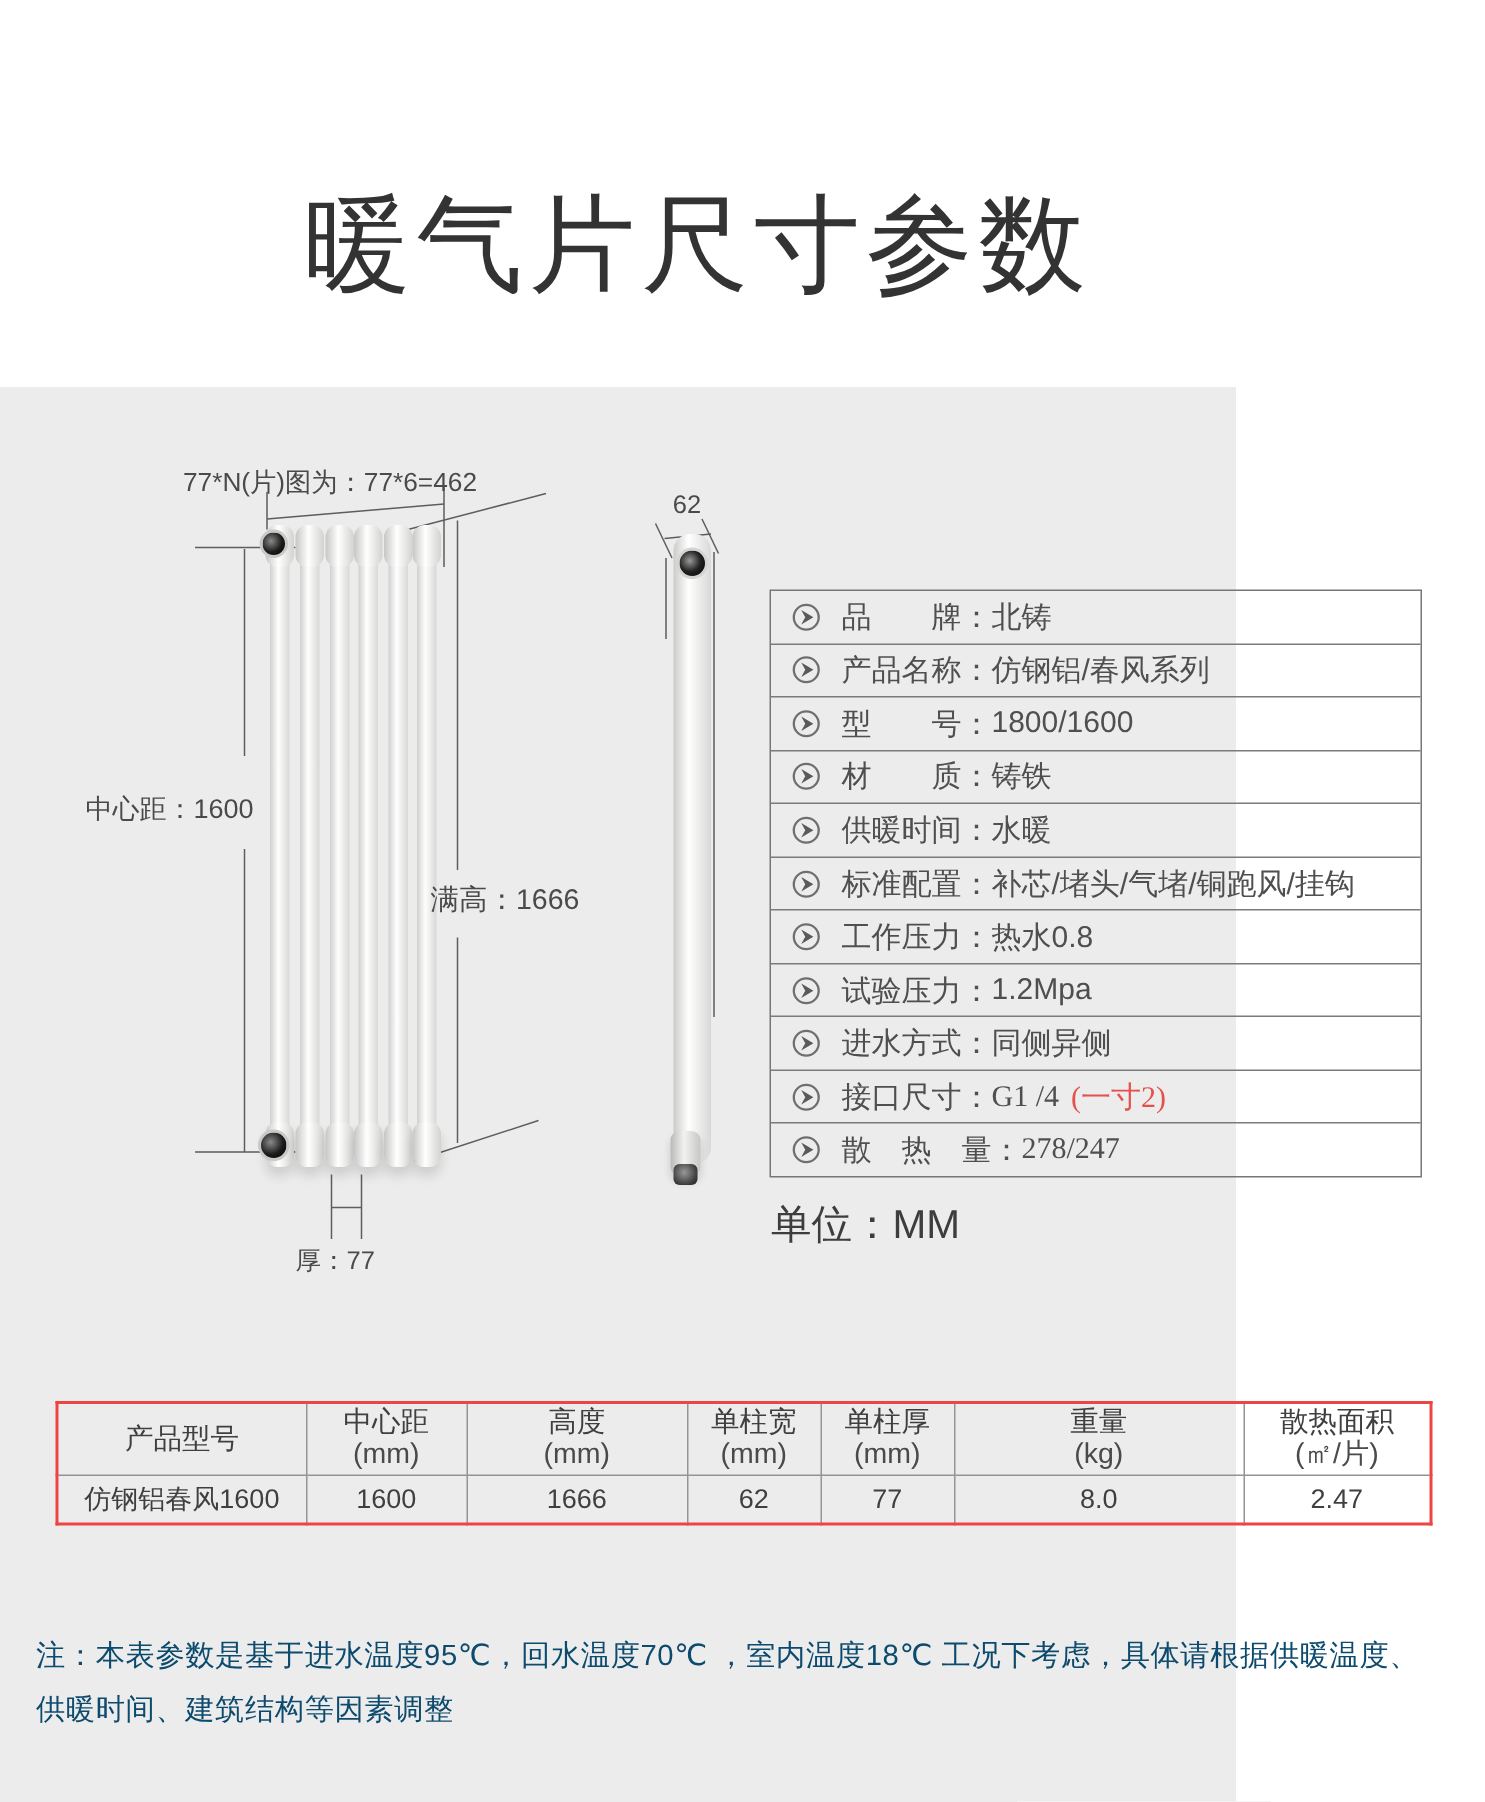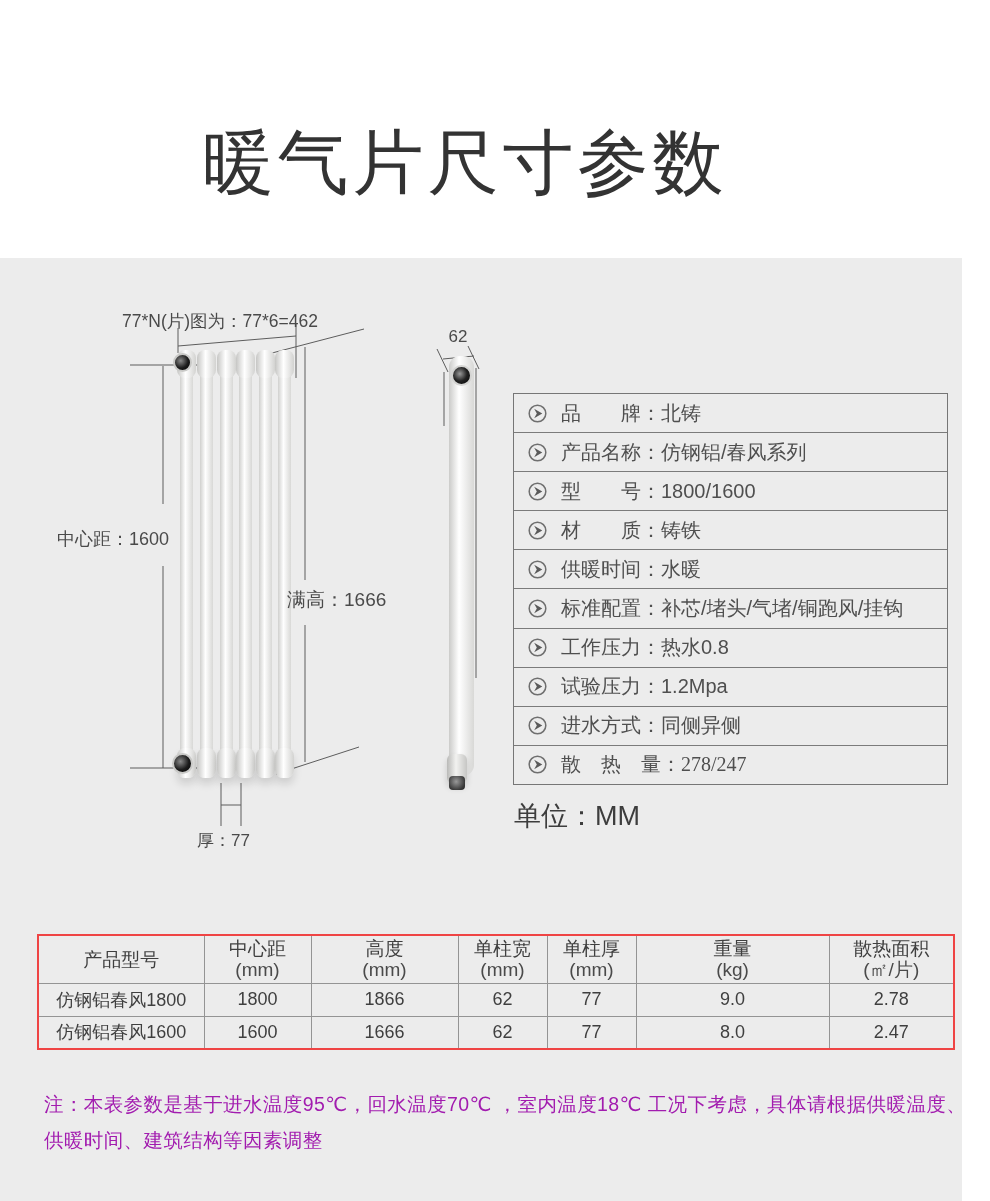--- a/index.html
+++ b/index.html
@@ -6,21 +6,21 @@
   html,body { width:990px; }
   body {
     height:1201px; background:#ffffff; position:relative; overflow:hidden;
     font-family:"Liberation Sans","DejaVu Sans",sans-serif; color:#4a4a4a;
   }
   .header-band { position:absolute; left:0; top:0; width:990px; height:258px; background:#fff; }
   .page-title {
     position:absolute; left:0; top:116px; width:930px; text-align:center;
     font-size:71px; letter-spacing:4px; color:#333; font-weight:400; white-space:nowrap;
   }
-  .gray-section { position:absolute; left:0; top:258px; width:962px; height:943px; background:#ececec; }
+  .gray-section { position:absolute; left:0; top:258px; width:824px; height:943px; background:#ececec; }
 
   
   .dims-svg { position:absolute; left:0; top:0; width:990px; height:642px; }
   .dims-svg line, .dims-svg polyline { stroke:#5d5d5d; stroke-width:1; }
 
   .front-rad { position:absolute; left:177px; top:92px; width:120px; height:430px; }
   .cap {
     position:absolute; width:19px; height:28px; border-radius:8px;
     background:linear-gradient(90deg,#c6c6c4,#ffffff 45%,#d2d2d0);
   }
@@ -89,22 +89,22 @@
   .data-table th, .data-table td {
     border:1px solid #949494; text-align:center; vertical-align:middle;
     font-weight:400; color:#3f3f3f;
   }
   .data-table th { height:46px; font-size:19px; line-height:1.12; padding:2px 0; }
   .data-table th .unit { font-size:19px; color:#4a4a4a; }
   .data-table td { height:33px; font-size:18px; }
 
   
   .red-note {
-    position:absolute; left:44px; top:828px; width:929px;
-    font-size:19.5px; line-height:36px; color:#a21caf; letter-spacing:0.4px;
+    position:absolute; left:24px; top:828px; width:929px;
+    font-size:19.5px; line-height:36px; color:#0c4a6e; letter-spacing:0.4px;
   }
 </style>
 </head>
 <body>
 
 <div class="header-band">
   <div class="page-title">暖气片尺寸参数</div>
 </div>
 
 <div class="gray-section">
@@ -237,20 +237,29 @@
       <span class="spec-lbl">试验压力：</span>
         <span class="spec-val">1.2Mpa</span>
     </div>
     <div class="spec-row">
       <svg class="spec-icon" viewBox="0 0 22 22">
           <circle cx="11" cy="11" r="8.7" fill="none" stroke="#6f6f6f" stroke-width="1.6"></circle>
           <path d="M7.5 6 L16 11 L7.5 16 L10.3 11 Z" fill="#5a5a5a"></path>
         </svg>
       <span class="spec-lbl">进水方式：</span>
         <span class="spec-val">同侧异侧</span>
+    </div>
+    <div class="spec-row">
+      <svg class="spec-icon" viewBox="0 0 22 22">
+          <circle cx="11" cy="11" r="8.7" fill="none" stroke="#6f6f6f" stroke-width="1.6"></circle>
+          <path d="M7.5 6 L16 11 L7.5 16 L10.3 11 Z" fill="#5a5a5a"></path>
+        </svg>
+      <span class="spec-lbl">接口尺寸：</span>
+        <span class="spec-val serif">G1 /4</span>
+        <span class="spec-note">(一寸2)</span>
     </div>
     <div class="spec-row">
       <svg class="spec-icon" viewBox="0 0 22 22">
           <circle cx="11" cy="11" r="8.7" fill="none" stroke="#6f6f6f" stroke-width="1.6"></circle>
           <path d="M7.5 6 L16 11 L7.5 16 L10.3 11 Z" fill="#5a5a5a"></path>
         </svg>
       <span class="spec-lbl">散　热　量：</span>
         <span class="spec-val serif">278/247</span>
     </div>
   </div>
@@ -273,29 +282,20 @@
         <th><span>中心距</span><br><span class="unit">(mm)</span></th>
         <th><span>高度</span><br><span class="unit">(mm)</span></th>
         <th><span>单柱宽</span><br><span class="unit">(mm)</span></th>
         <th><span>单柱厚</span><br><span class="unit">(mm)</span></th>
         <th><span>重量</span><br><span class="unit">(kg)</span></th>
         <th><span>散热面积</span><br><span class="unit">(㎡/片)</span></th>
       </tr>
     </thead>
     <tbody>
       <tr>
-        <td>仿钢铝春风1800</td>
-        <td>1800</td>
-        <td>1866</td>
-        <td>62</td>
-        <td>77</td>
-        <td>9.0</td>
-        <td>2.78</td>
-      </tr>
-      <tr>
         <td>仿钢铝春风1600</td>
         <td>1600</td>
         <td>1666</td>
         <td>62</td>
         <td>77</td>
         <td>8.0</td>
         <td>2.47</td>
       </tr>
     </tbody>
   </table>

